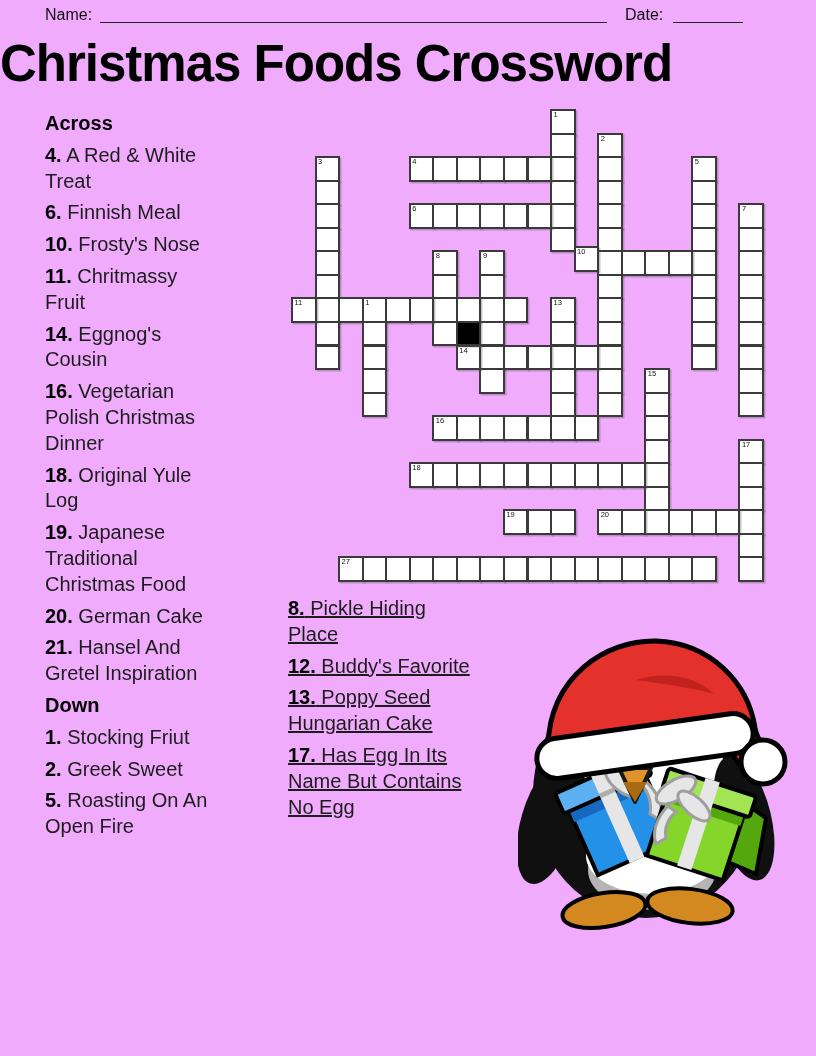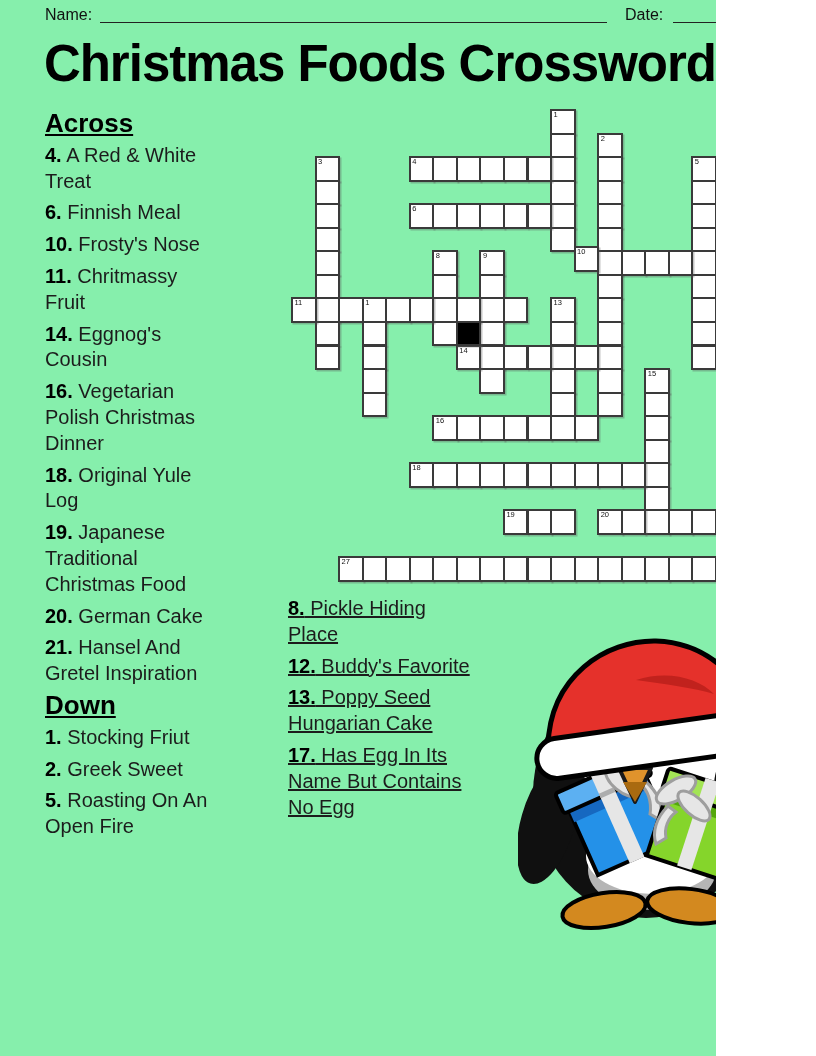--- a/index.html
+++ b/index.html
@@ -1,36 +1,36 @@
 <!DOCTYPE html>
 <html><head>
 <meta charset="utf-8">
 <style>
   html,body{margin:0;padding:0;background:#fff;}
-  .page{position:relative;width:716px;height:1056px;background:#86efac;overflow:hidden;
+  .page{position:relative;width:816px;height:1056px;background:#f0abfc;overflow:hidden;
         font-family:"Liberation Sans","DejaVu Sans",sans-serif;color:#1a1a1a;}
 
   
   .hdr-label{position:absolute;font-size:16px;color:#111;}
   .hdr-line{position:absolute;height:16px;border-bottom:1.6px solid #222;}
 
   
-  .title{position:absolute;top:34px;left:0;width:100%;text-align:right;
+  .title{position:absolute;top:34px;left:0;width:100%;text-align:left;
          font-size:51px;font-weight:bold;letter-spacing:-1px;color:#000;}
 
   
   #grid{position:absolute;}
   .cell{position:absolute;box-sizing:border-box;background:#fff;border:2px solid #3a3a3a;
         box-shadow:1.5px 1.5px 0 rgba(90,90,90,0.35);}
   .cell.black{background:#000;z-index:2;}
   .cnum{position:absolute;top:-1px;left:1.5px;font-size:7.5px;line-height:9px;color:#111;}
 
   
   .clue-col{position:absolute;font-size:20px;line-height:25.8px;color:#1c1c1c;}
-  .clue-head{font-size:26px;font-weight:bold;text-decoration:underline;color:#000;margin:0 0 6px 0;}
+  .clue-head{font-size:20px;font-weight:bold;color:#000;margin:0 0 6px 0;}
   .clue{margin:0 0 6px 0;}
   .clue-num{font-weight:bold;color:#000;}
   .down-block{margin-top:3px;}
 
   
   .penguin{position:absolute;left:518px;top:622px;width:276px;height:316px;}
 </style>
 </head>
 <body>
 

